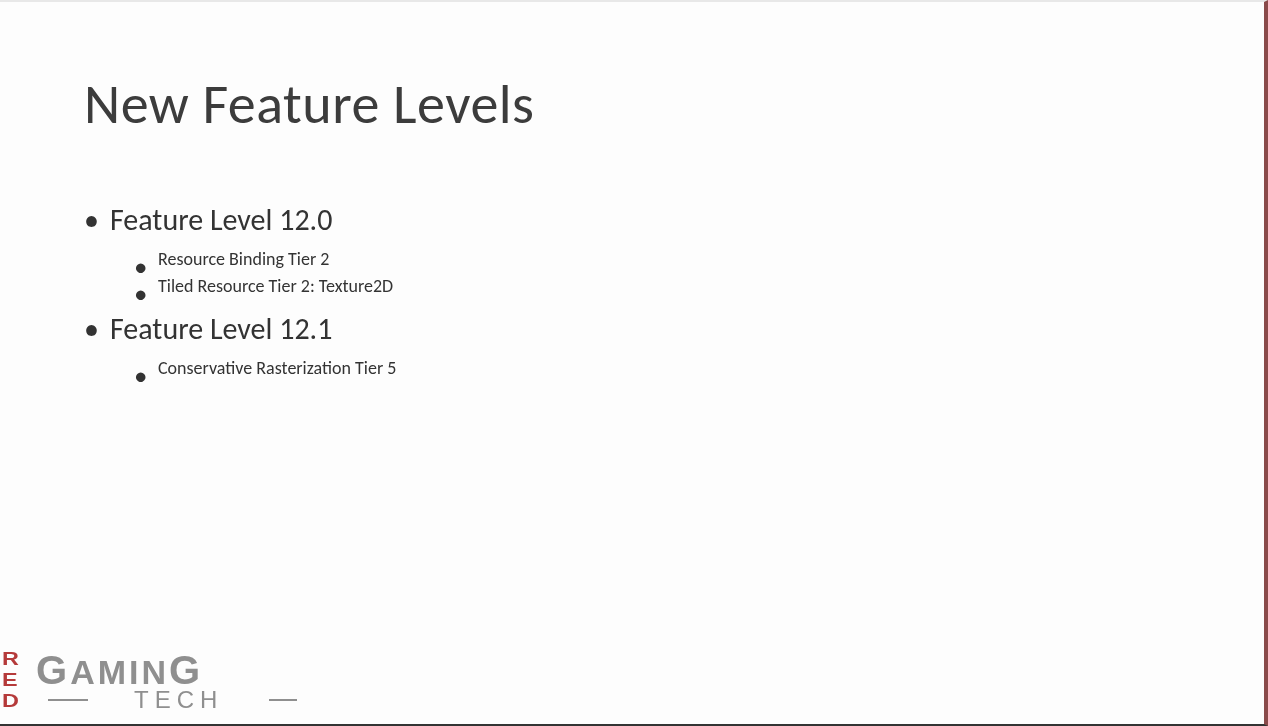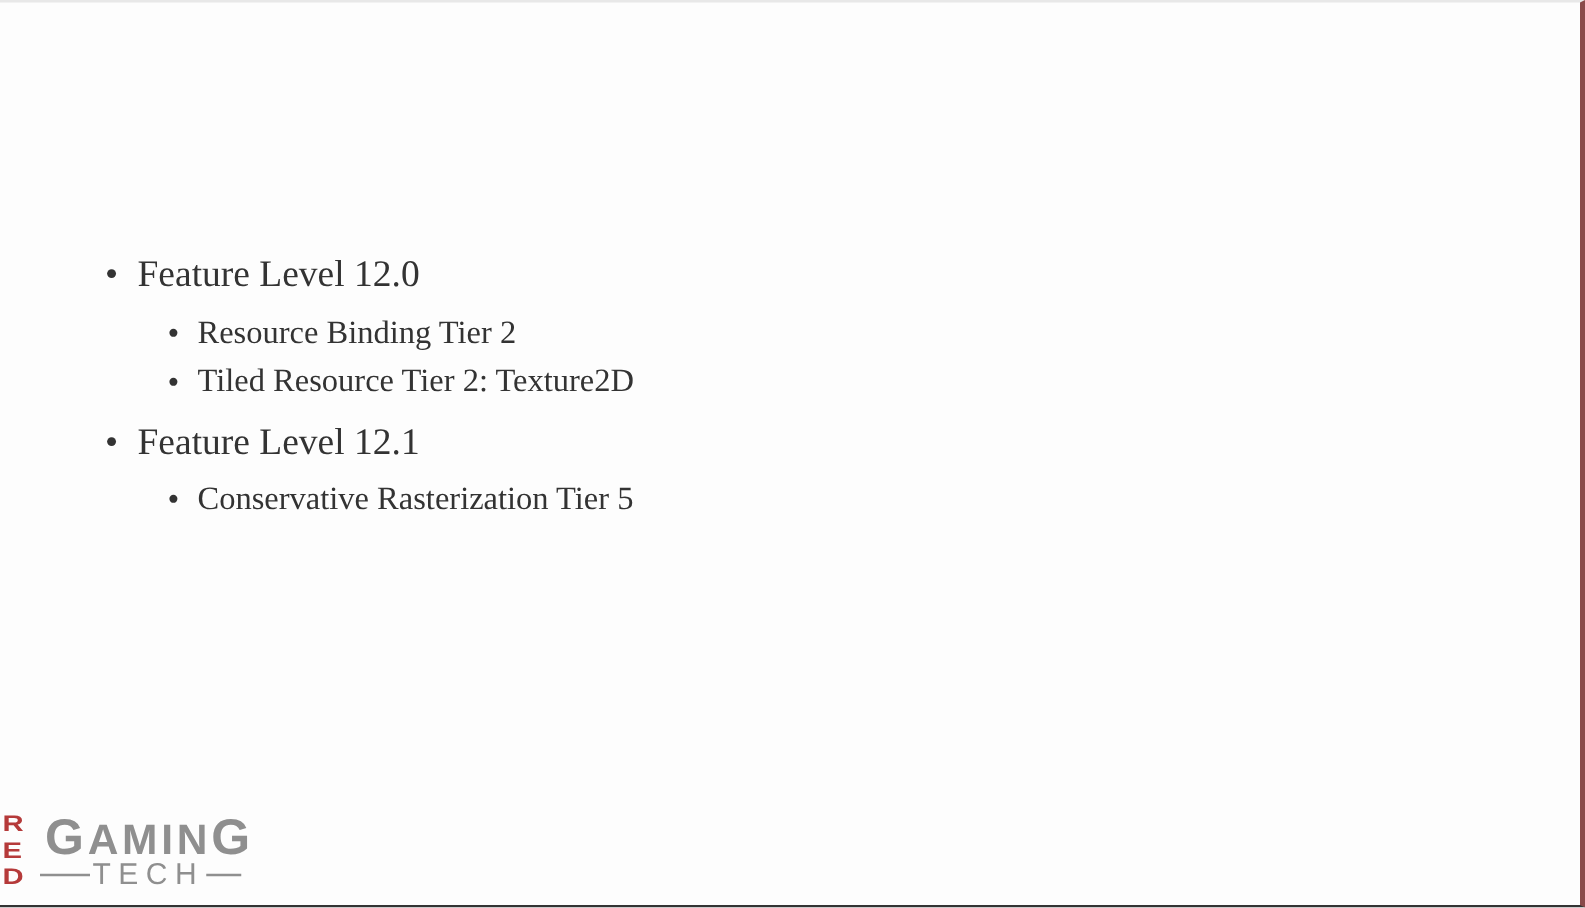--- a/index.html
+++ b/index.html
@@ -29,21 +29,20 @@
     font-size: 56px;
     font-weight: 300;
     color: #3c3c3c;
     letter-spacing: 0.5px;
   }
   .content {
     position: absolute;
     left: 84px;
     top: 195px;
     right: 60px;
-    font-family: Liberation Serif, serif;
   }
   ul.top {
     list-style: none;
     margin: 0;
     padding: 0;
   }
   ul.top > li {
     position: relative;
     padding-left: 26px;
     font-size: 30px;
@@ -62,21 +61,21 @@
     color: #333;
   }
   ul.sub {
     list-style: none;
     margin: 2px 0 0 0;
     padding: 0 0 0 24px;
   }
   ul.sub > li {
     position: relative;
     padding-left: 24px;
-    font-size: 26px;
+    font-size: 18px;
     font-weight: 400;
     color: #333;
     line-height: 1.52;
   }
   ul.sub > li::before {
     content: "•";
     position: absolute;
     left: 0;
     top: 0;
     font-size: 27px;
@@ -118,29 +117,30 @@
     font-weight: 700;
     font-size: 34px;
     letter-spacing: 3px;
     color: #8f8f8f;
   }
   .logo .gaming .big {
     font-size: 40px;
   }
   .logo .tech {
     position: absolute;
-    left: 30px;
+    left: 46px;
     top: 36px;
     font-family: "Segoe UI", Arial, sans-serif;
     font-weight: 400;
     font-size: 24px;
     letter-spacing: 6px;
     color: #8f8f8f;
     display: flex;
     align-items: center;
+    gap: 44px;
   }
   .logo .tech .bar {
     display: inline-block;
     width: 40px;
     height: 2px;
     background: #8f8f8f;
     margin: 0 2px 0 0;
     vertical-align: middle;
   }
   .logo .tech .bar2 {
@@ -150,20 +150,21 @@
     background: #8f8f8f;
     margin: 0 0 0 2px;
     vertical-align: middle;
   }
 </style>
 </head>
 <body>
 
 <div class="slide">
 
+  <div class="title">New Feature Levels</div>
 
   <div class="content">
     <ul class="top">
       <li>
         <span>Feature Level 12.0</span>
         <ul class="sub">
           <li>Resource Binding Tier 2</li>
           <li>Tiled Resource Tier 2: Texture2D</li>
         </ul>
       </li>

